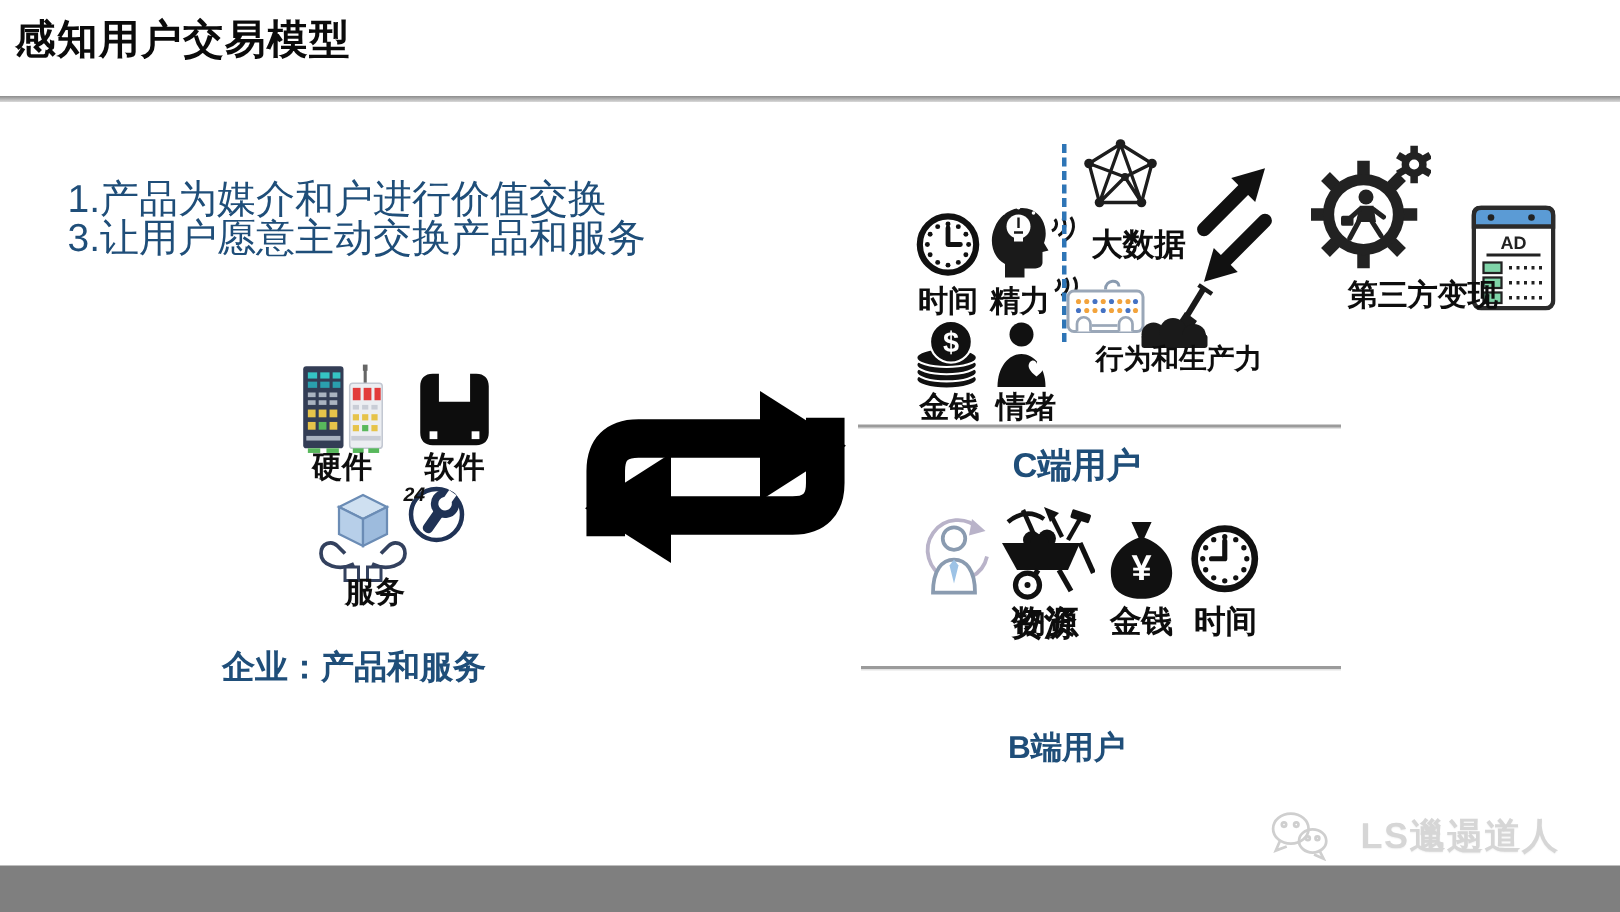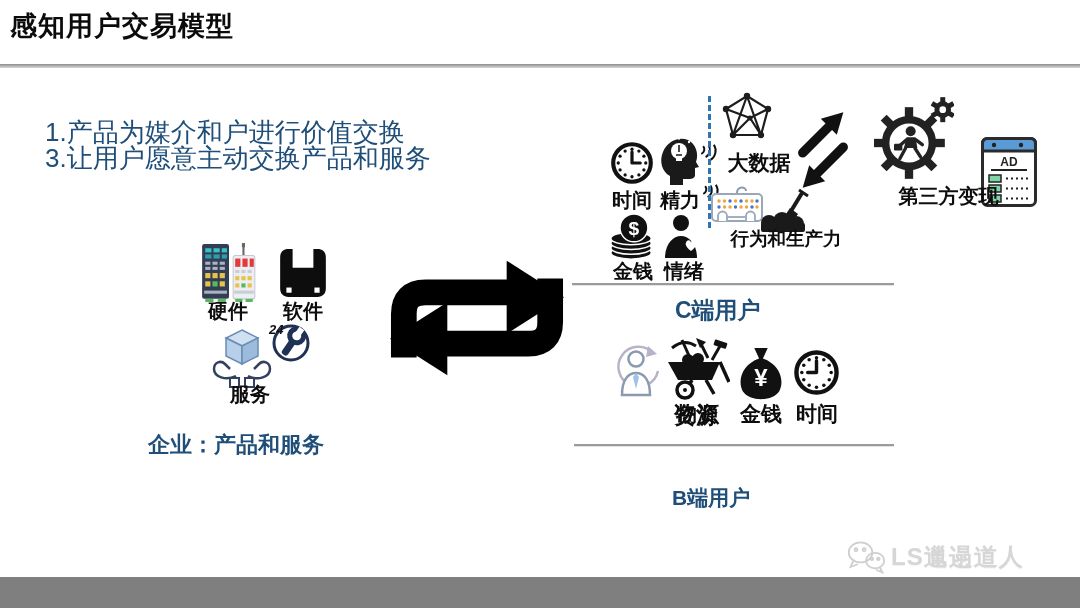--- a/index.html
+++ b/index.html
@@ -7,21 +7,21 @@
           font-family:"Liberation Sans","DejaVu Sans",sans-serif;}
   .abs{position:absolute;}
   .slide-title{left:10px;top:8px;font-size:27px;font-weight:700;color:#0b0b0b;letter-spacing:1px;}
   .title-rule{left:0;top:64px;width:1080px;height:4px;background:linear-gradient(180deg,#8c8c8c,#d9d9d9);}
   .intro{left:45px;top:88px;color:#1F4E79;font-weight:normal;font-size:26px;line-height:26px;white-space:nowrap;margin-top:31px;}
   .lbl{font-weight:bold;color:#0d0d0d;text-align:center;white-space:nowrap;}
   .blue-cap{color:#1F4E79;font-weight:bold;white-space:nowrap;}
   .divider{height:2px;background:#9b9b9b;box-shadow:0 1px 0 #e3e3e3;}
   .dash-line{border-left:3px dashed #2E75B6;}
   .wave{transform:rotate(14deg);}
-  .watermark{display:flex;align-items:center;gap:5px;color:#d6d6d6;font-size:24px;font-weight:bold;
+  .watermark{display:flex;align-items:center;gap:21px;color:#d6d6d6;font-size:24px;font-weight:bold;
              text-shadow:0 1px 1px #f2f2f2;letter-spacing:1px;white-space:nowrap;}
   .footer-bar{left:0;top:577px;width:1080px;height:31px;background:#7f7f7f;}
   svg{display:block;}
 </style>
 </head>
 <body>
 
 <div class="canvas">
 
   <div class="abs slide-title">感知用户交易模型</div>

